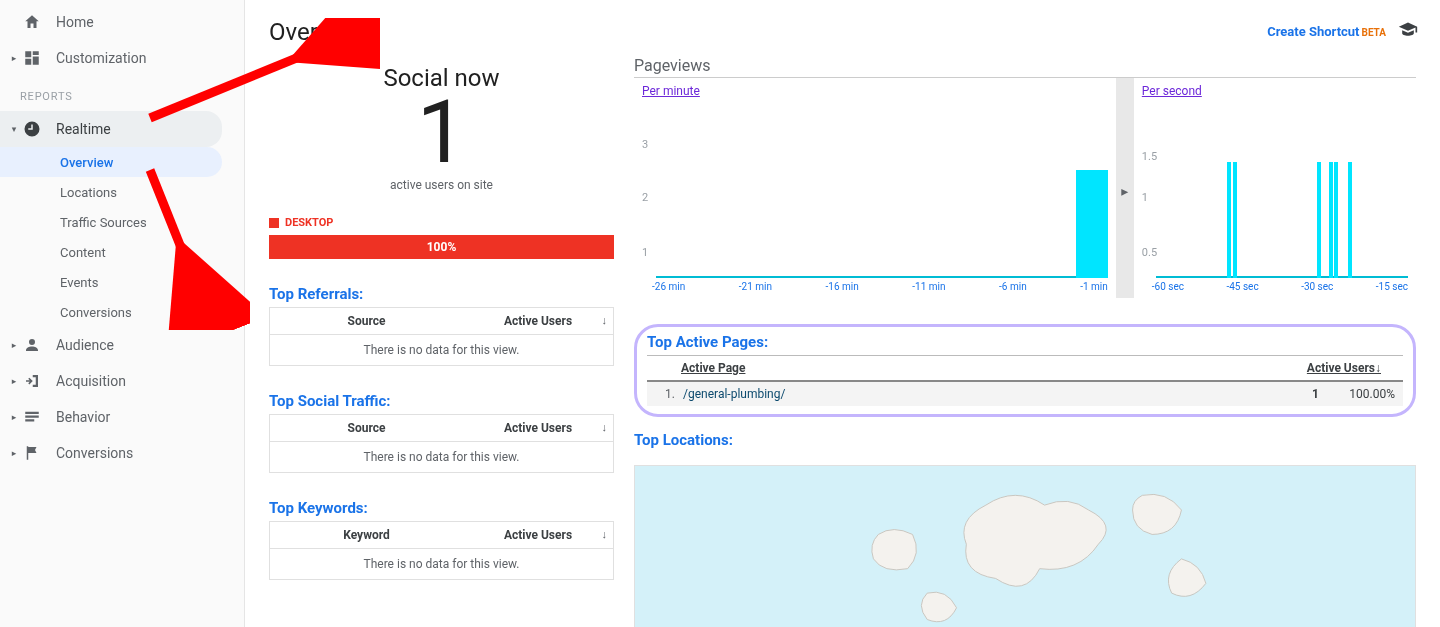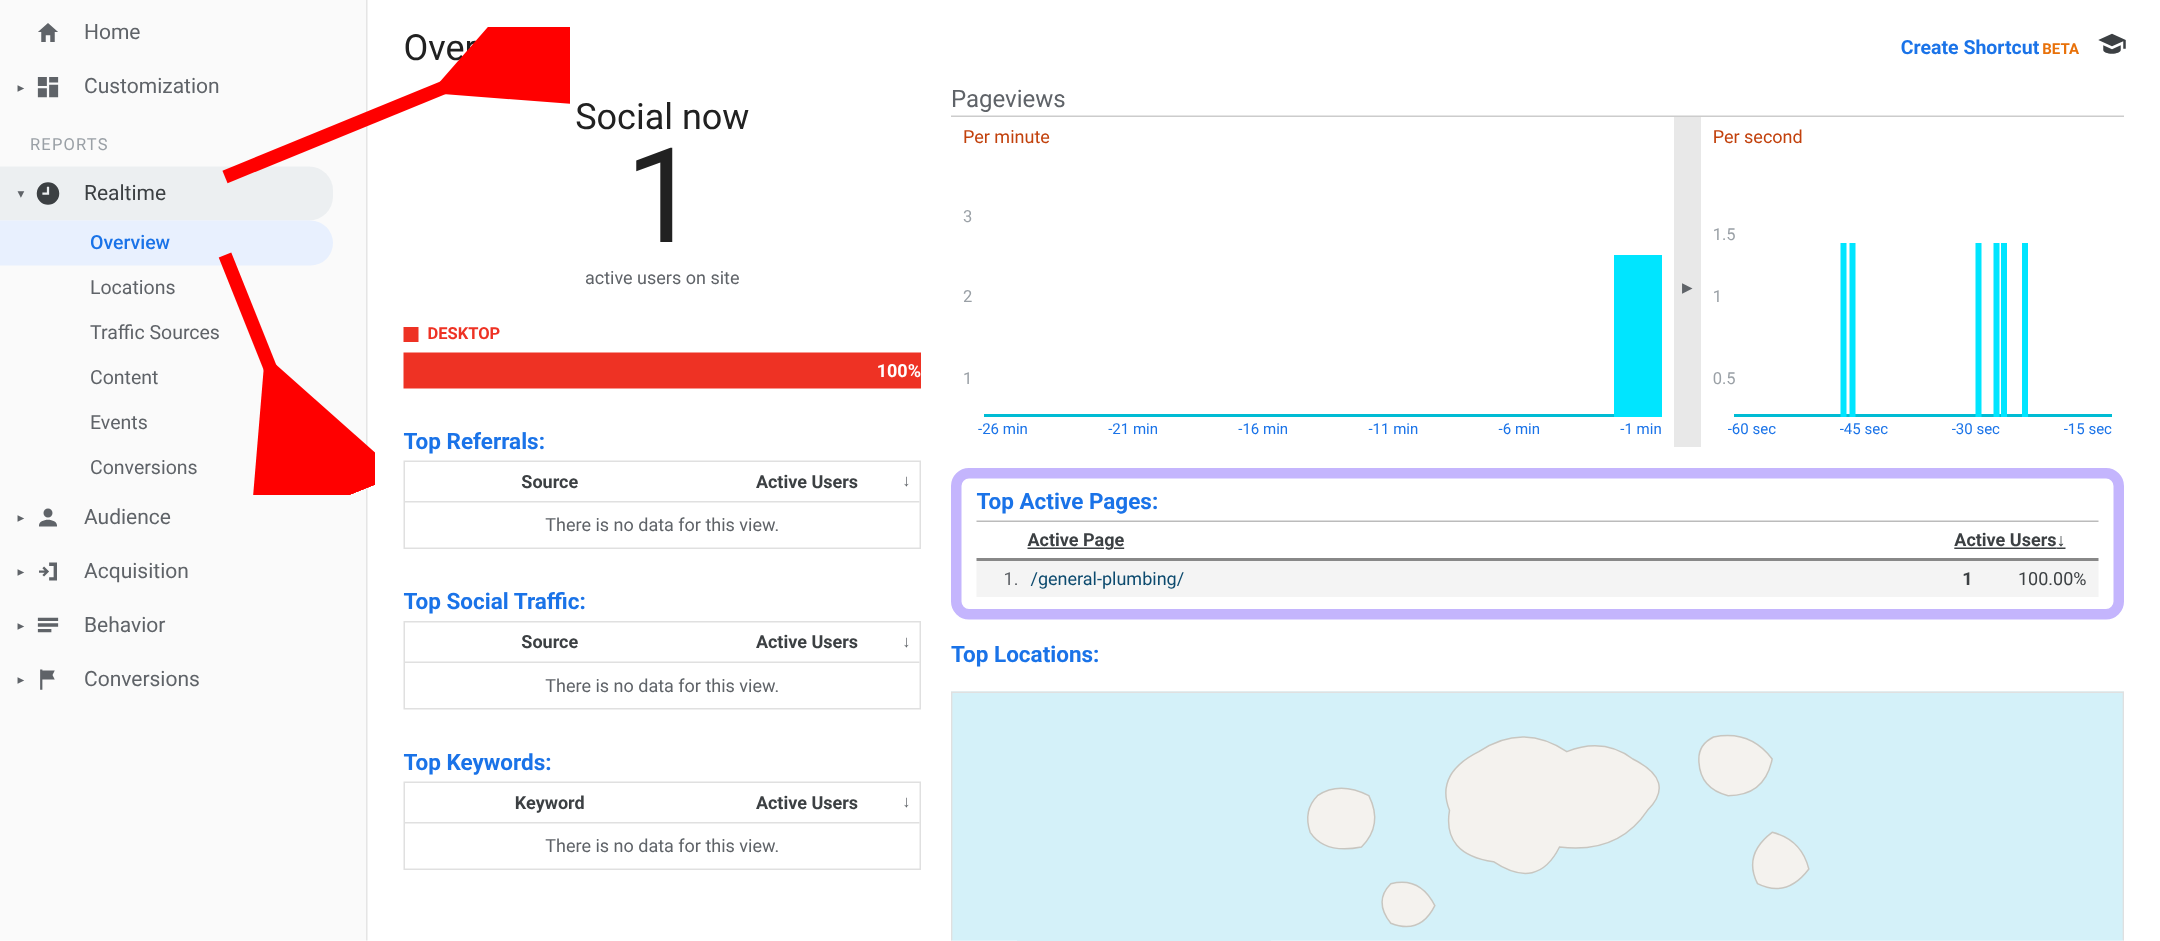--- a/index.html
+++ b/index.html
@@ -113,21 +113,21 @@
     display: flex; align-items: center;
     font-size: 11px; font-weight: 700; color: #ee3224;
   }
   .device-row .sw { width: 10px; height: 10px; background: #ee3224; margin-right: 6px; }
   .device-bar {
     margin-top: 6px;
     height: 24px;
     background: #ee3224;
     color: #fff;
     font-size: 12px; font-weight: 700;
-    display: flex; align-items: center; justify-content: flex-end;
+    display: flex; align-items: center; justify-content: center;
   }
   
   .panel-title {
     color: #1a73e8;
     font-size: 15px;
     font-weight: 700;
     margin: 26px 0 4px 0;
   }
   .mini-table {
     border: 1px solid #e0e0e0;
@@ -165,21 +165,21 @@
     padding: 6px 8px 0 8px;
   }
   .pv-box.minute { flex: 1.75; border-right: none; }
   .pv-box.second { flex: 1; background:#fff; }
   .pv-box.divider {
     width: 18px;
     background: #e8e8e8;
     display:flex; align-items:center; justify-content:center;
     color:#5f6368; font-size:14px;
   }
-  .pv-box .label { font-size: 12px; color: #c2410c; }
+  .pv-box .label { font-size: 12px; color: #6d28d9; text-decoration: underline; }
   .y-tick {
     position: absolute; left: 8px;
     font-size: 11px; color: #9aa0a6;
   }
   .x-axis {
     position: absolute; left: 18px; right: 8px; bottom: 6px;
     display: flex; justify-content: space-between;
     font-size: 10px; color: #1a73e8;
   }
   .baseline {
@@ -189,24 +189,24 @@
   .bar {
     position: absolute; bottom: 20px;
     width: 28px; background: #00e5ff;
   }
   .sec-bar {
     position: absolute; bottom: 20px;
     background: #00e5ff;
   }
   
   .tap-frame {
-    border: 7px solid #c4b5fd;
-    border-radius: 12px;
+    border: 3px solid #c4b5fd;
+    border-radius: 24px;
     padding: 6px 10px 8px 10px;
-    margin-top: 14px;
+    margin-top: 26px;
   }
   .tap-table {
     font-size: 12px;
   }
   .tap-table .thead {
     display: flex;
     border-top: 1px solid #bbb;
     border-bottom: 2px solid #888;
     font-weight: 700;
     padding: 5px 4px;

